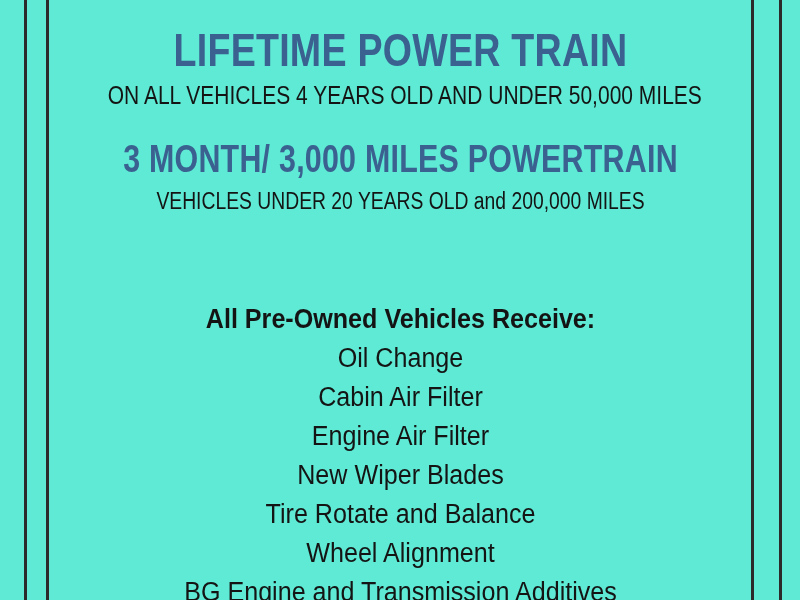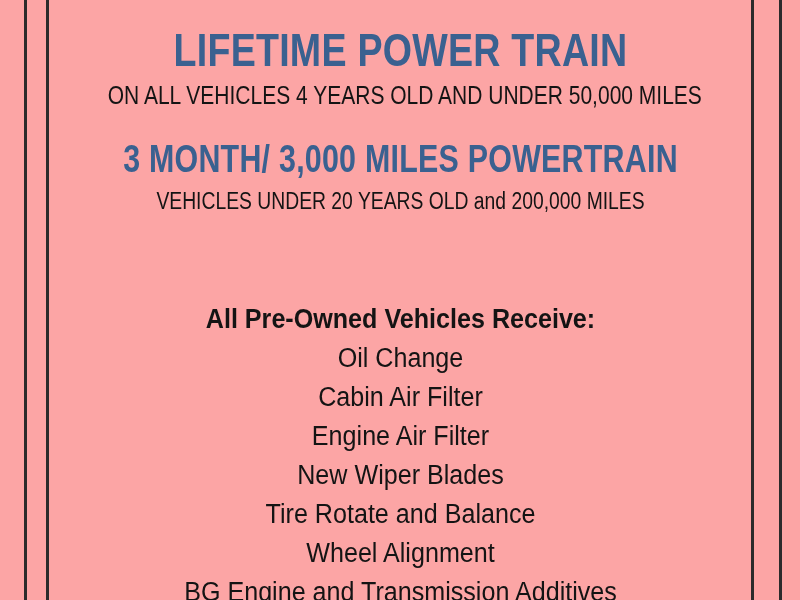--- a/index.html
+++ b/index.html
@@ -12,21 +12,21 @@
     height: 600px;
     background: #ffffff;
     font-family: "Liberation Sans", sans-serif;
     overflow: hidden;
   }
 
   .flyer {
     position: relative;
     width: 800px;
     height: 600px;
-    background: #fca5a5;
+    background: #5eead4;
     overflow: hidden;
   }
 
   
   .rule {
     position: absolute;
     top: 0;
     width: 3px;
     height: 600px;
     background: #2b2b2b;

